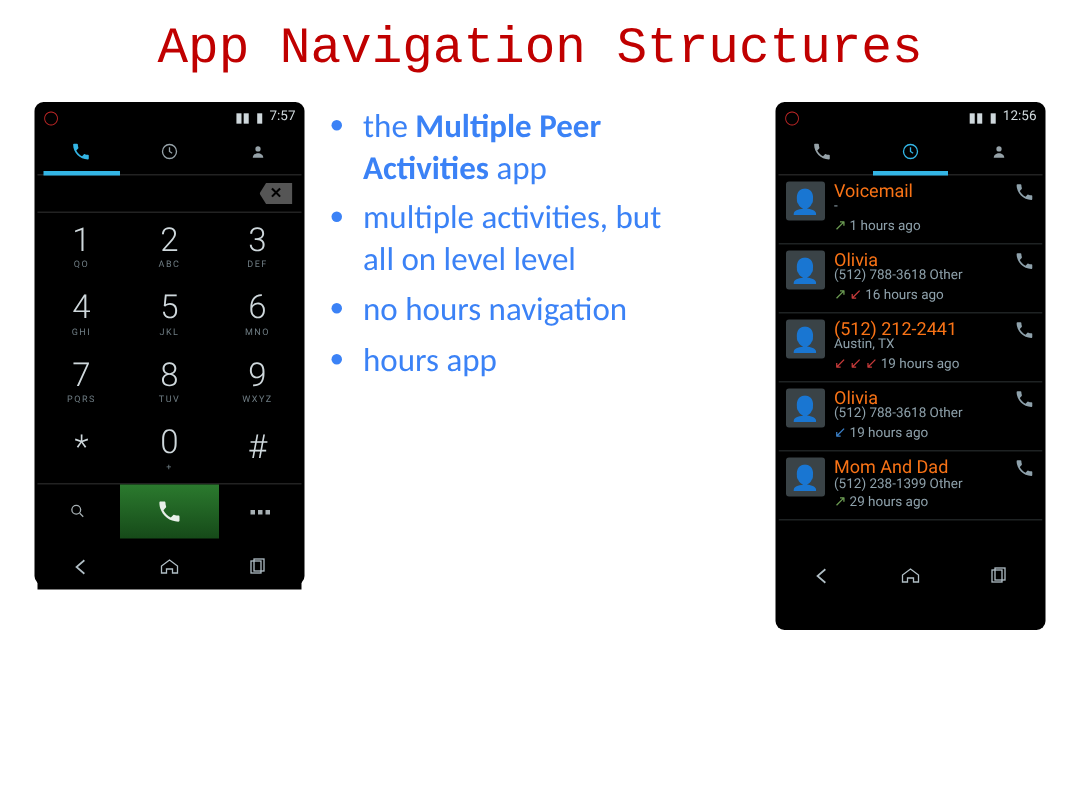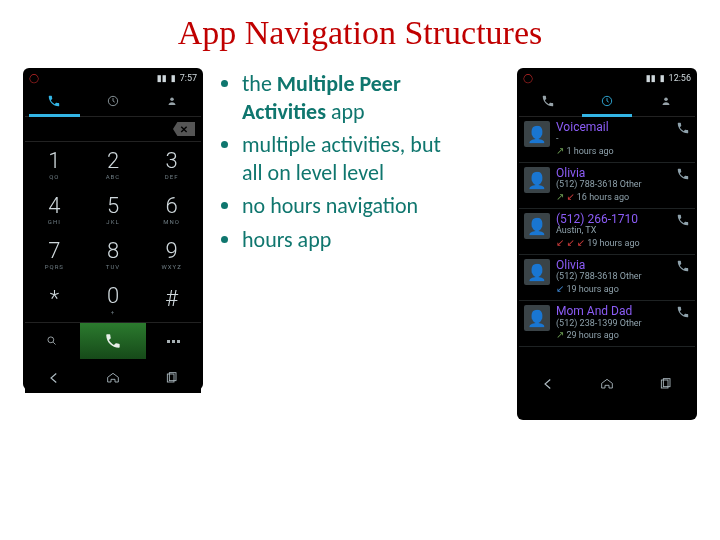--- a/index.html
+++ b/index.html
@@ -1,19 +1,19 @@
 <!DOCTYPE html>
 <html><head>
 <meta charset="utf-8">
 <style>
   html,body{margin:0;padding:0;width:720px;height:540px;background:#fff;font-family:"Helvetica Neue",Arial,sans-serif;overflow:hidden}
   .slide{width:720px;height:540px;position:relative}
-  .title{position:absolute;top:14px;left:0;right:0;text-align:center;font-family:Liberation Serif, serif;font-size:34px;color:#c00000}
-  
-  .bullets{position:absolute;left:222px;top:70px;width:230px;font-family:Calibri,Arial,sans-serif;font-size:22px;line-height:1.25;color:#0f766e}
+  .title{position:absolute;top:14px;left:0;right:0;text-align:center;font-family:Liberation Mono, monospace;font-size:34px;color:#c00000}
+  
+  .bullets{position:absolute;left:222px;top:70px;width:230px;font-family:Calibri,Arial,sans-serif;font-size:22px;line-height:1.25;color:#3b82f6}
   .bullets li{margin:0 0 6px 0;padding-left:0}
   .bullets ul{margin:0;padding-left:20px;list-style:disc}
   .bullets .strong{font-weight:700}
   
   .phone{position:absolute;width:176px;border-radius:4px;background:#000;color:#d8dee2;font-family:Roboto,Arial,sans-serif;font-size:11px;box-shadow:0 0 0 2px #000}
   .phone.p1{left:25px;top:70px;height:318px}
   .phone.p2{right:25px;top:70px;height:348px}
   
   .status{display:flex;align-items:center;justify-content:flex-end;gap:4px;padding:1px 4px;height:14px;font-size:9px;color:#cfd8dc}
   .status .left-icon{margin-right:auto;color:#c62828}
@@ -39,21 +39,21 @@
   .dots{display:flex;gap:2px}
   .dots span{width:3px;height:3px;background:#a7b0b4;display:block}
   
   .navbar{display:flex;justify-content:space-around;align-items:center;height:30px;margin-top:4px;background:#000}
   .nav-icon{color:#b0bec5;width:22px;height:22px;display:flex;align-items:center;justify-content:center}
   
   .calllist{height:248px;overflow:hidden}
   .row{display:flex;align-items:flex-start;padding:4px 5px 5px 5px;border-bottom:1px solid #1e2223}
   .avatar{width:26px;height:26px;background:#3a4347;border-radius:2px;margin-right:6px;flex:0 0 auto;display:flex;align-items:center;justify-content:center;font-size:16px;color:#252b2e}
   .mid{flex:1;min-width:0}
-  .name{font-size:12px;color:#8b5cf6;line-height:1.1}
+  .name{font-size:12px;color:#f97316;line-height:1.1}
   .numl{font-size:9px;color:#8ea1ab;line-height:1.1}
   .meta{font-size:9px;line-height:1.2;display:flex;align-items:center;gap:2px;margin-top:1px}
   .arrow-out{color:#6b9b52;font-size:10px}
   .arrow-miss{color:#c73a3a;font-size:10px}
   .arrow-in{color:#3a7fc7;font-size:10px}
   .time{color:#8ea1ab}
   .rcall{flex:0 0 auto;padding-left:4px;color:#8ea1ab}
   .rcall svg{width:14px;height:14px;fill:#8ea1ab}
 </style>
 </head>
@@ -246,21 +246,21 @@
             </div>
         </div>
         <div class="rcall"><svg viewBox="0 0 24 24">
               <path d="M6.6 10.8c1.4 2.8 3.8 5.1 6.6 6.6l2.2-2.2c.3-.3.7-.4 1-.2 1.1.4 2.3.6 3.5.6.6 0 1 .4 1 1V20c0 .6-.4 1-1 1C10.6 21 3 13.4 3 4c0-.6.4-1 1-1h3.4c.6 0 1 .4 1 1 0 1.2.2 2.4.6 3.5.1.4 0 .8-.2 1l-2.2 2.3z"></path>
             </svg></div>
       </div>
 
       <div class="row">
         <div class="avatar">👤</div>
         <div class="mid">
-          <div class="name">(512) 266-1710</div>
+          <div class="name">(512) 212-2441</div>
           <div class="numl">Austin, TX</div>
           <div class="meta">
               <span class="arrow-miss">↙</span>
               <span class="arrow-miss">↙</span>
               <span class="arrow-miss">↙</span>
               <span class="time">19 hours ago</span>
             </div>
         </div>
         <div class="rcall"><svg viewBox="0 0 24 24">
               <path d="M6.6 10.8c1.4 2.8 3.8 5.1 6.6 6.6l2.2-2.2c.3-.3.7-.4 1-.2 1.1.4 2.3.6 3.5.6.6 0 1 .4 1 1V20c0 .6-.4 1-1 1C10.6 21 3 13.4 3 4c0-.6.4-1 1-1h3.4c.6 0 1 .4 1 1 0 1.2.2 2.4.6 3.5.1.4 0 .8-.2 1l-2.2 2.3z"></path>

